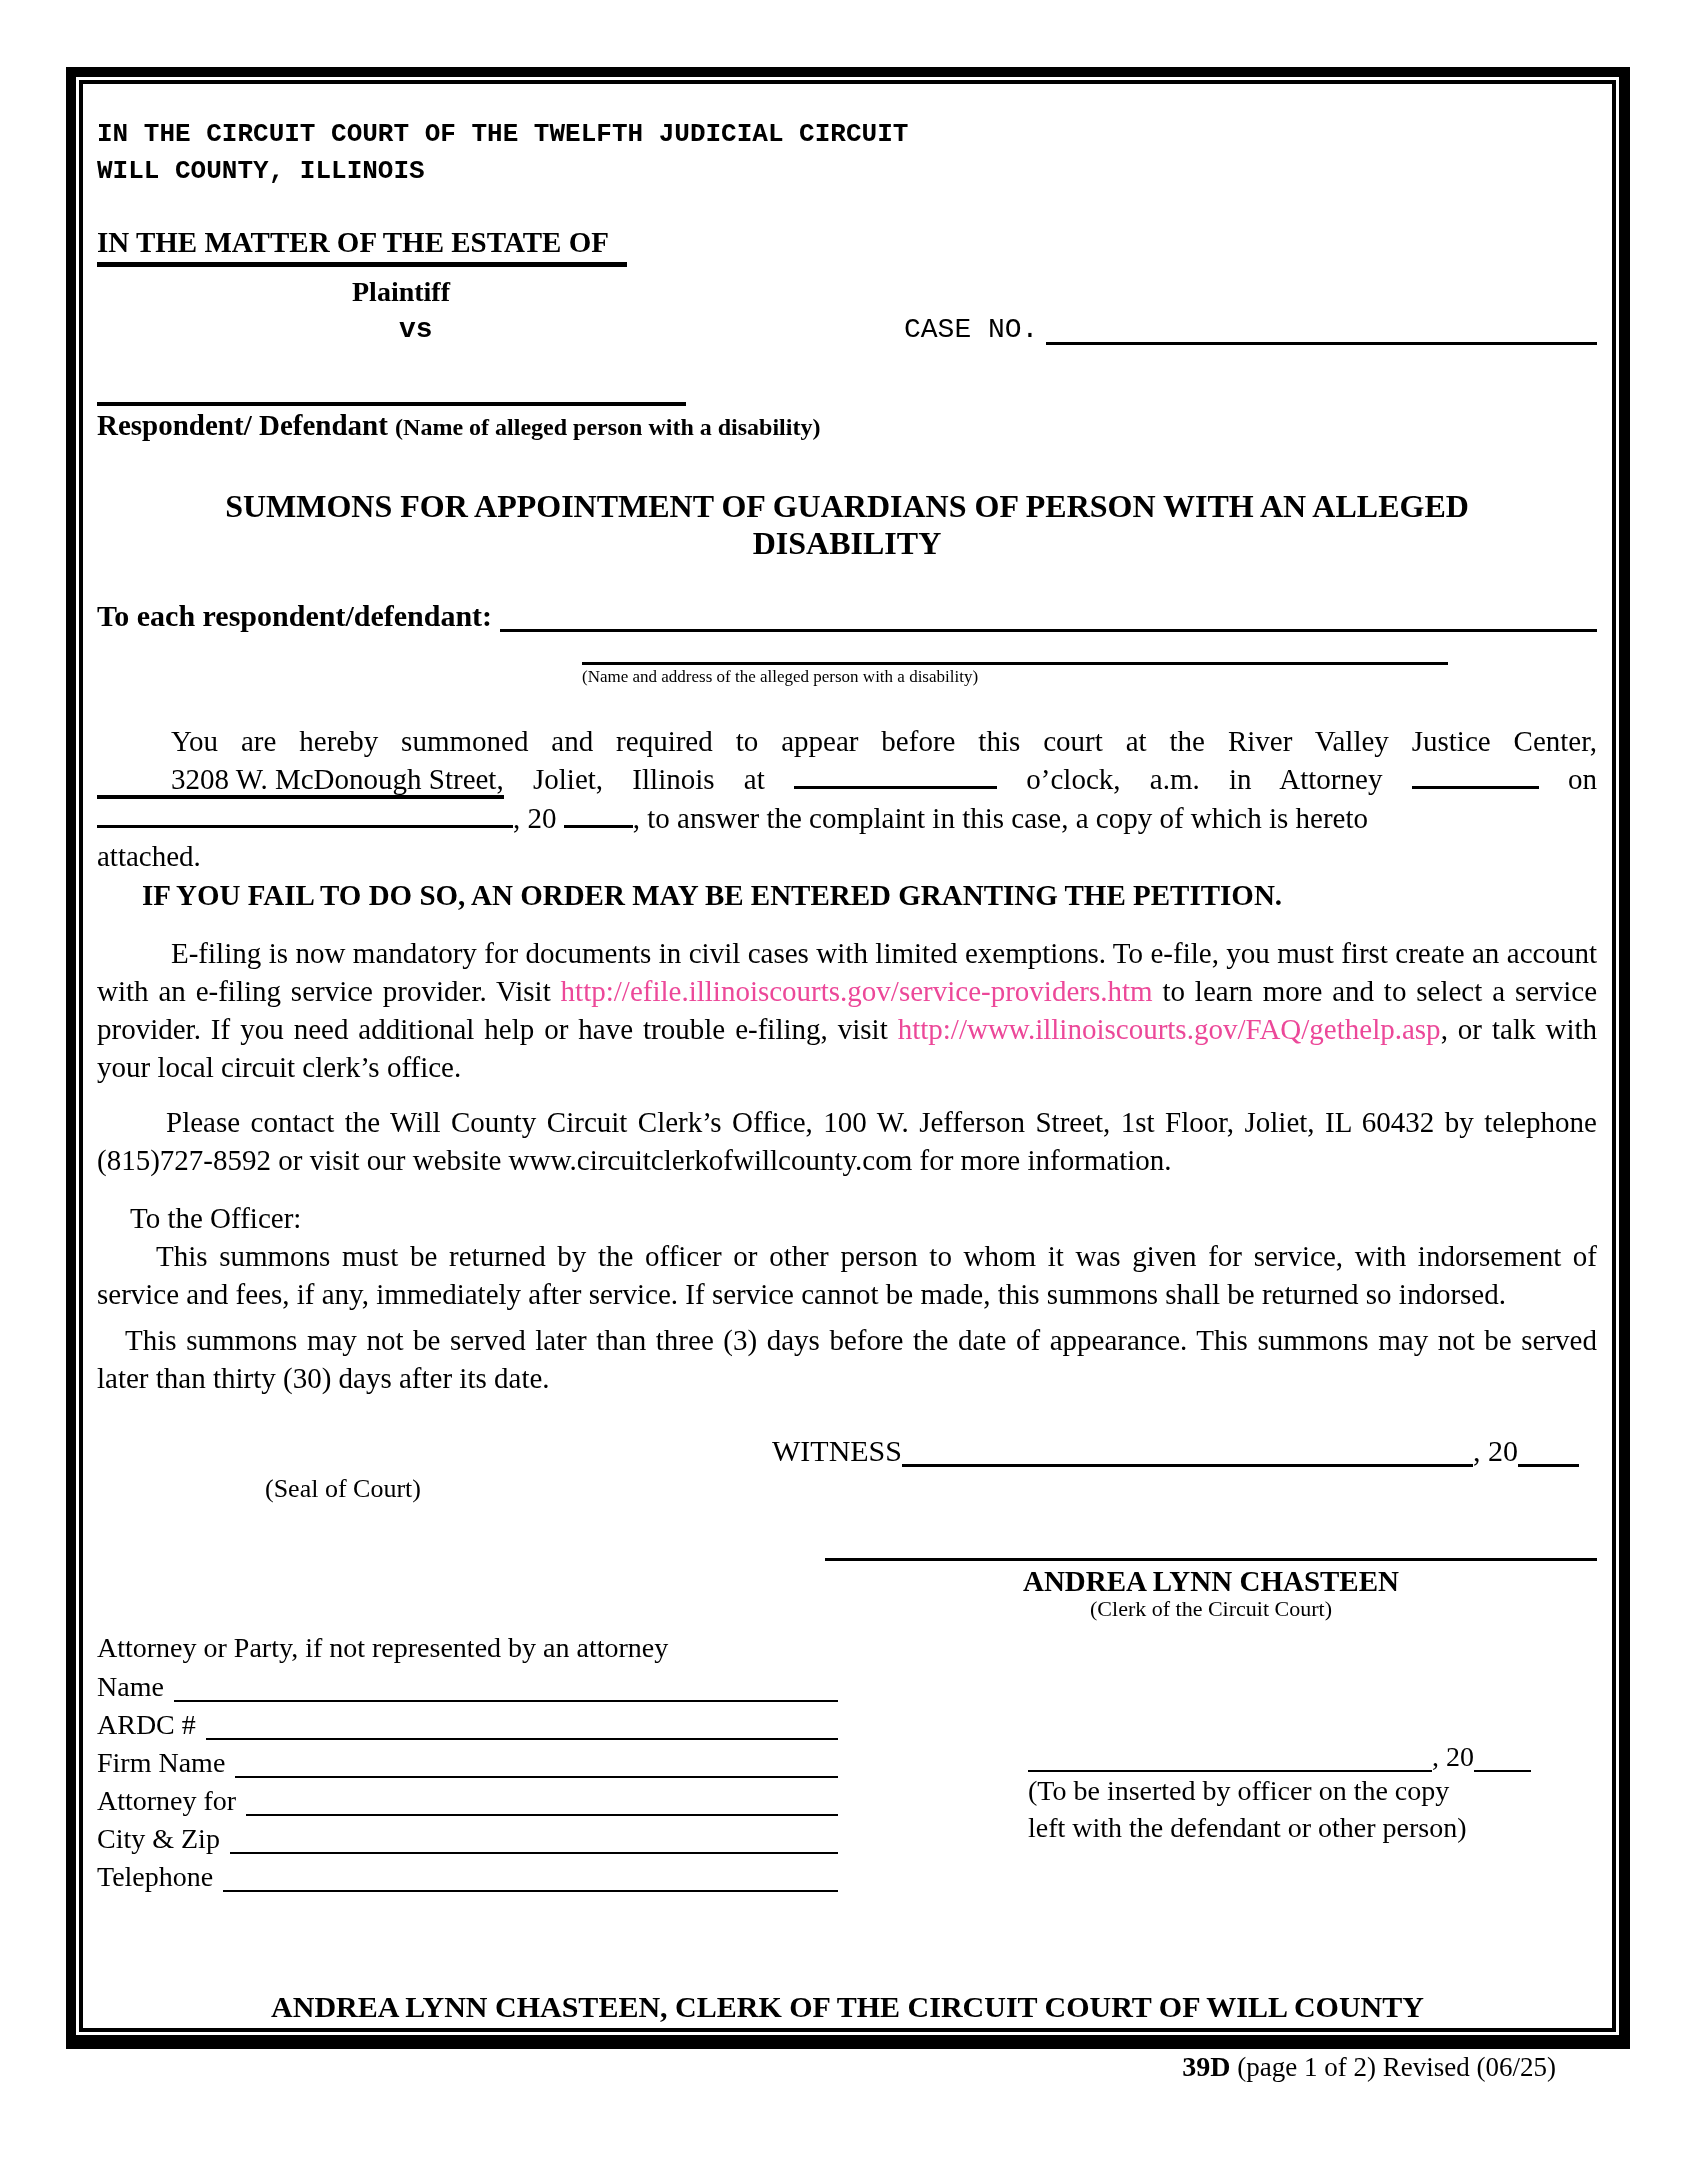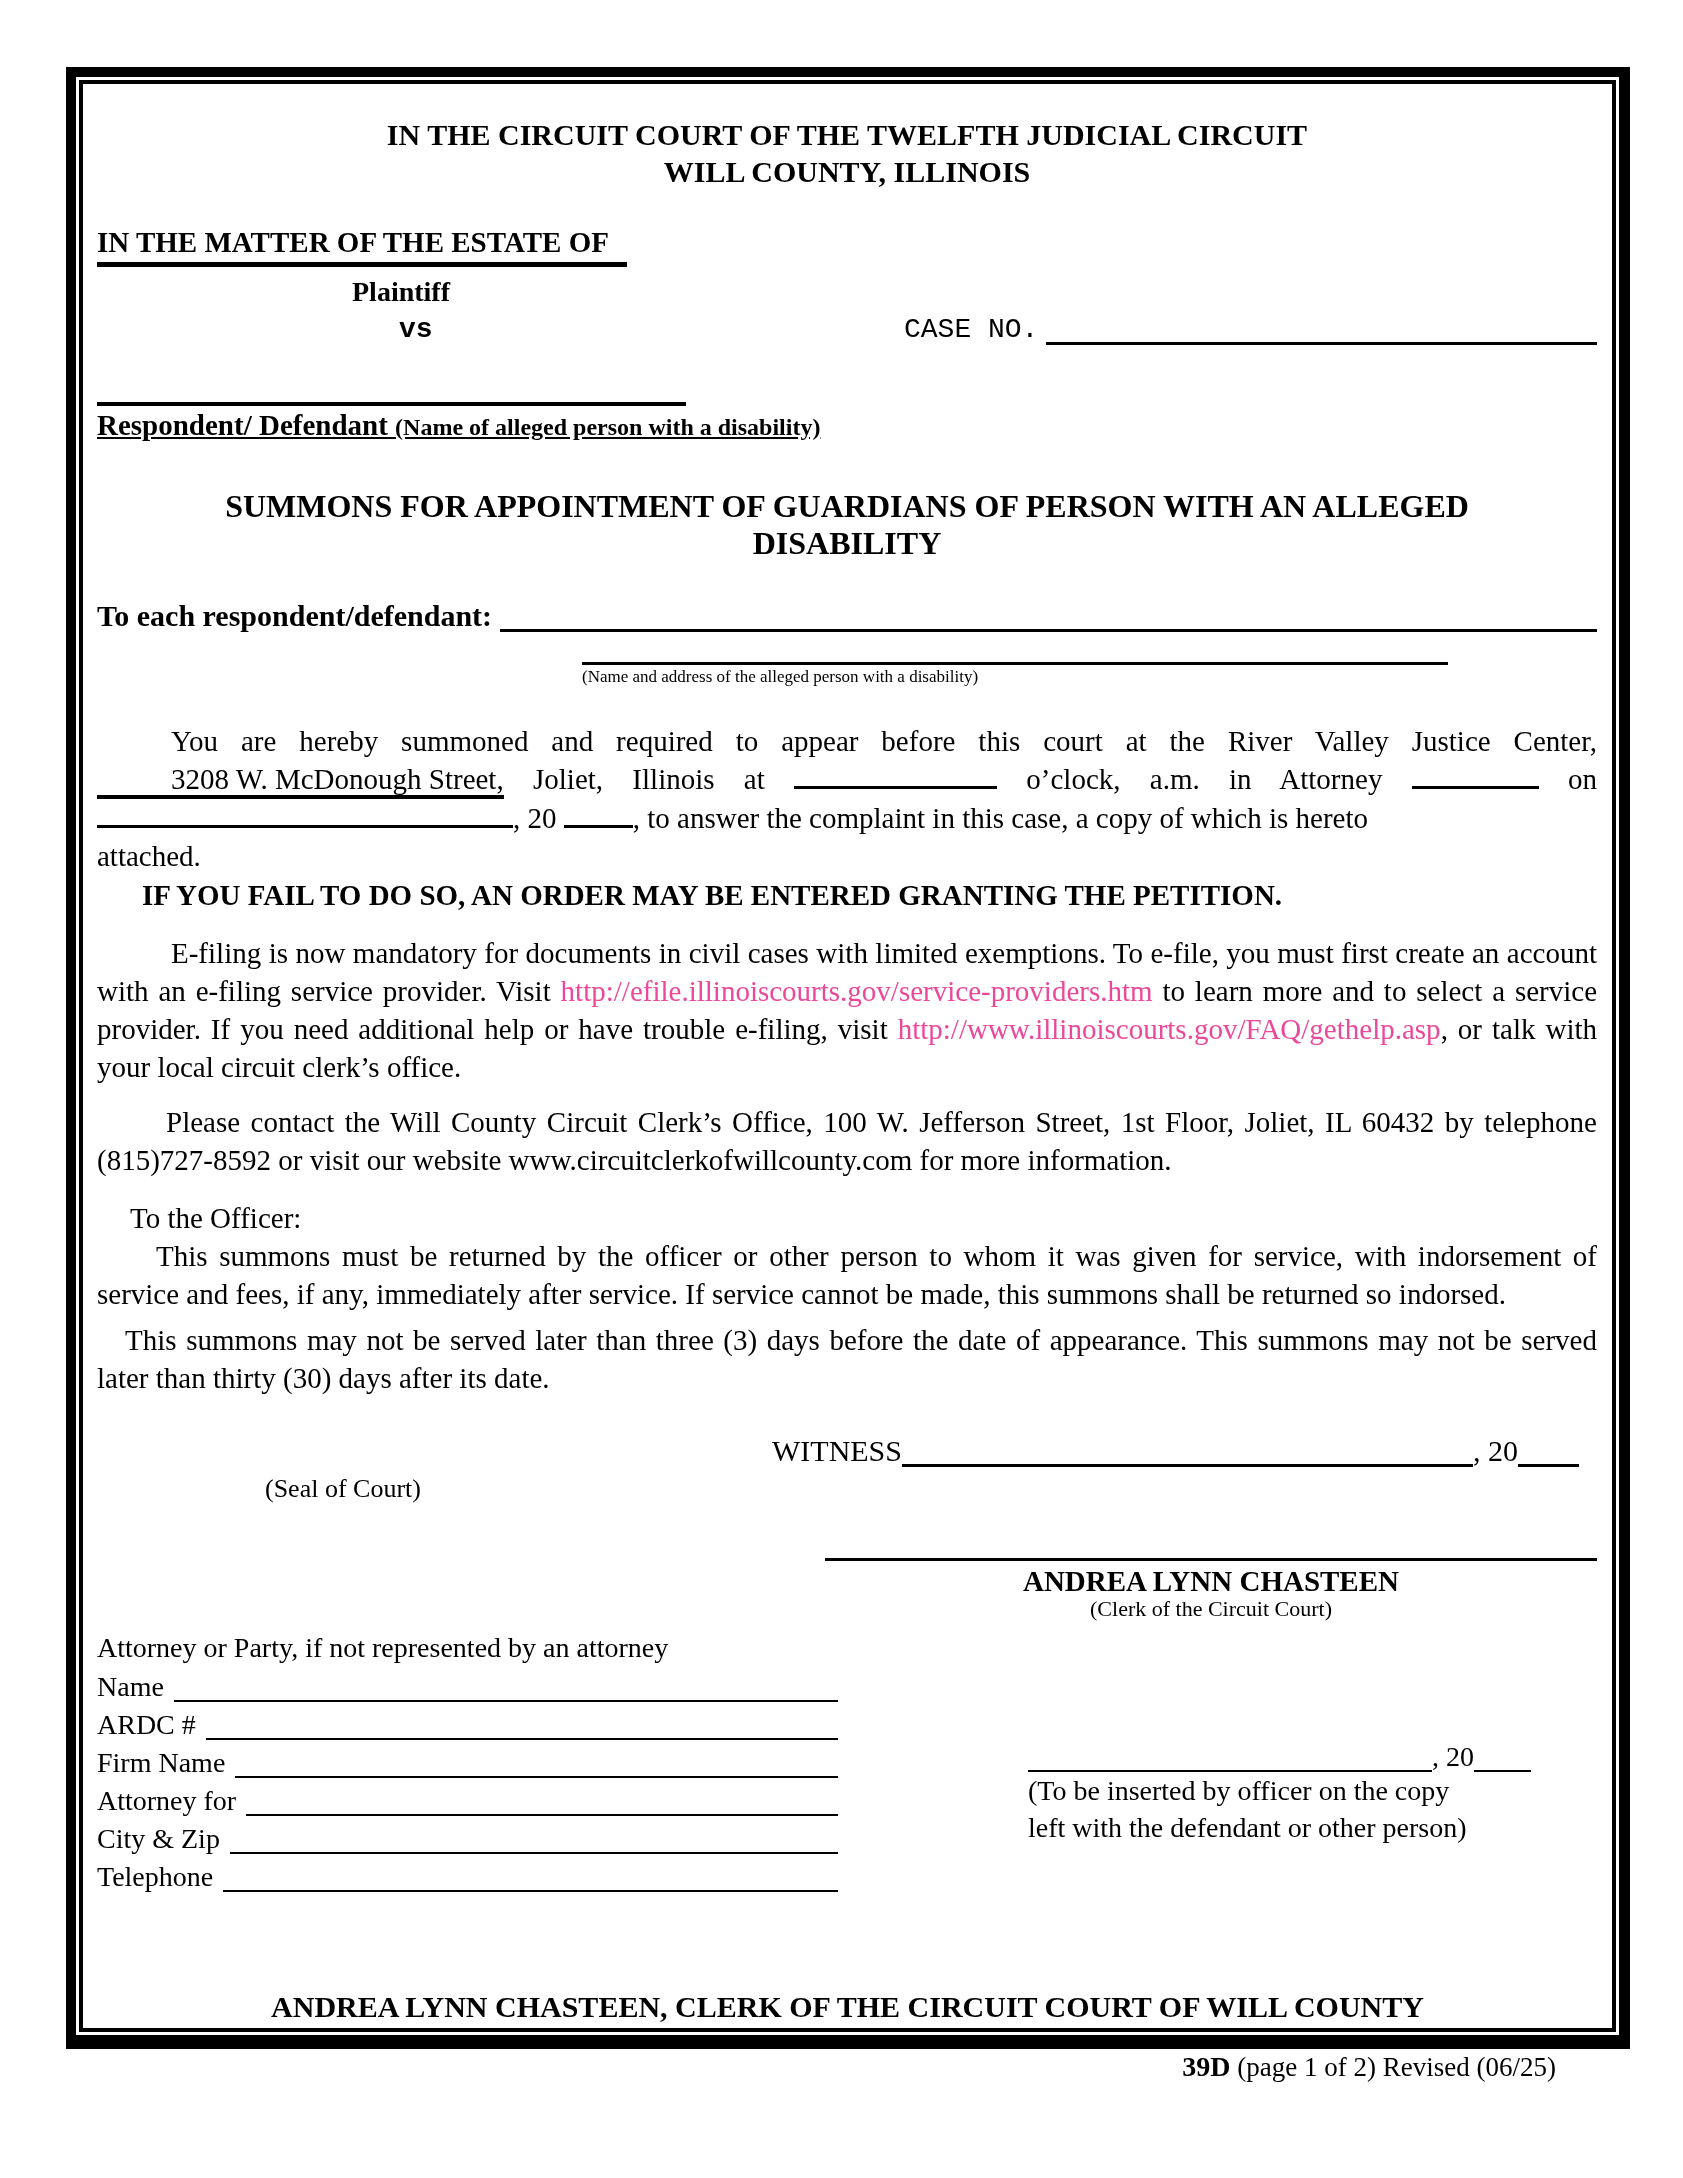--- a/index.html
+++ b/index.html
@@ -11,36 +11,36 @@
   .frame {
     position:absolute; left:66px; top:67px; width:1564px; height:1982px;
     border:10px solid #000; border-bottom-width:14px; border-right-width:11px;
     padding:3px; background:#fff;
   }
   .frame-inner {
     width:100%; height:100%; border:4px solid #000; position:relative;
     padding:32px 15px 8px 14px; overflow:hidden;
   }
 
-  .court-header { font-size:30px; font-weight:bold; line-height:37px; text-align:center; }
+  .court-header { font-size:26px; font-weight:bold; line-height:37px; text-align:left;font-family:Liberation Mono, monospace; }
 
   .estate-line { margin-top:36px; }
   .estate-line span {
     display:inline-block; font-size:29px; font-weight:bold;
     border-bottom:5px solid #000; padding:0 18px 3px 0;
   }
   .plaintiff { margin-top:10px; margin-left:255px; font-size:28px; font-weight:bold; line-height:30px; }
   .vs-row { margin-top:8px; display:flex; align-items:flex-end; font-size:28px; line-height:30px;font-family:Liberation Mono, monospace; }
   .vs { margin-left:302px; font-weight:bold; }
   .caseno-group { margin-left:auto; display:flex; align-items:flex-end; width:693px; }
   .caseno-label { font-size:28px; padding-right:8px; }
   .fill { flex:1; border-bottom:3px solid #000; height:30px; }
 
   .resp-rule { margin-top:57px; width:589px; border-top:4px solid #000; }
-  .resp-label { margin-top:2px; font-size:29px; font-weight:bold; line-height:34px;text-decoration:underline; }
+  .resp-label { margin-top:2px; font-size:29px; font-weight:bold; line-height:34px; }
   .resp-note { font-size:24px; font-weight:bold; }
 
   .main-title { margin-top:44px; font-size:32px; font-weight:bold; line-height:37px; text-align:center; }
 
   .to-each-row { margin-top:38px; display:flex; align-items:flex-end; }
   .to-each-label { font-size:30px; font-weight:bold; line-height:32px; white-space:nowrap; padding-right:8px;font-family:Liberation Serif, serif; }
   .name-addr-line { margin-top:30px; margin-left:485px; width:866px; border-bottom:3px solid #000; }
   .name-addr-note { margin-left:485px; font-size:17px; line-height:19px; padding-top:2px; }
 
   .para { font-size:29px; line-height:38px; text-align:justify; }

